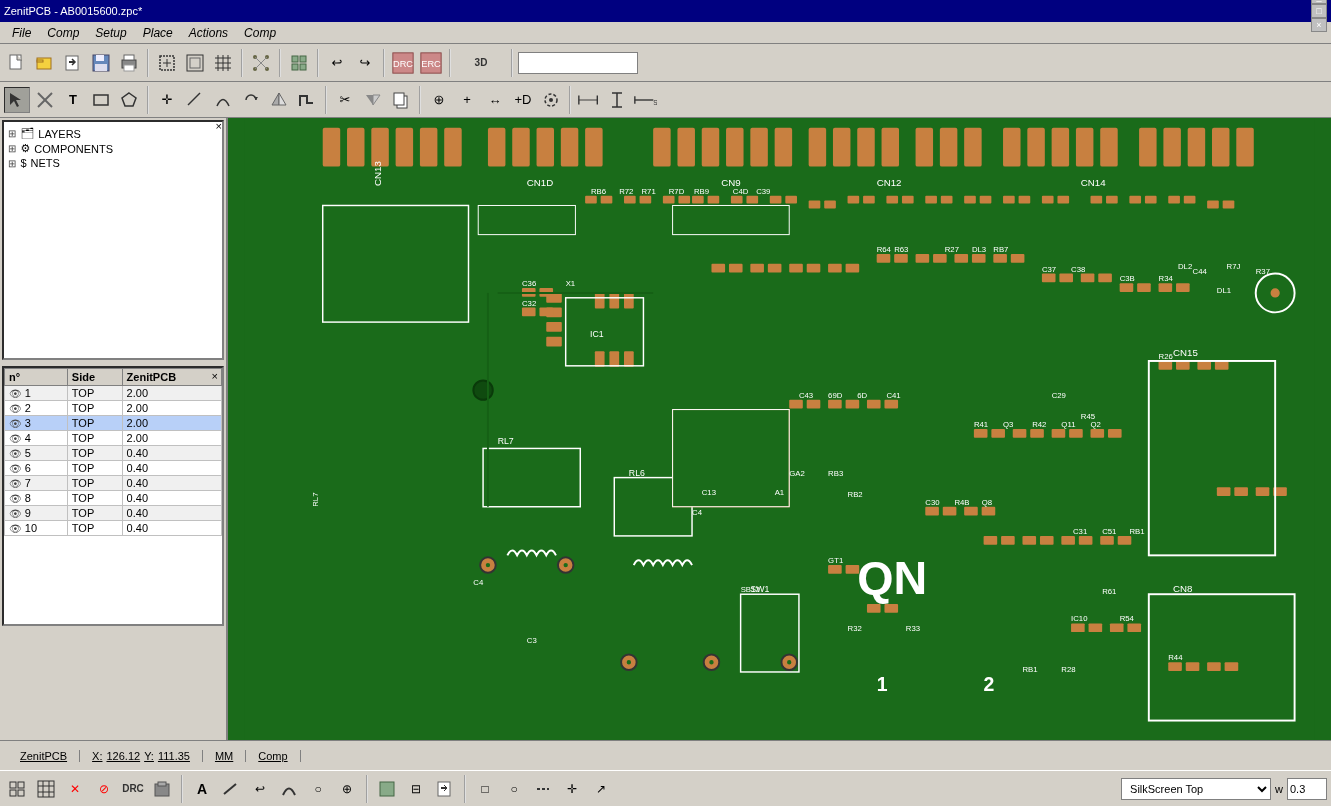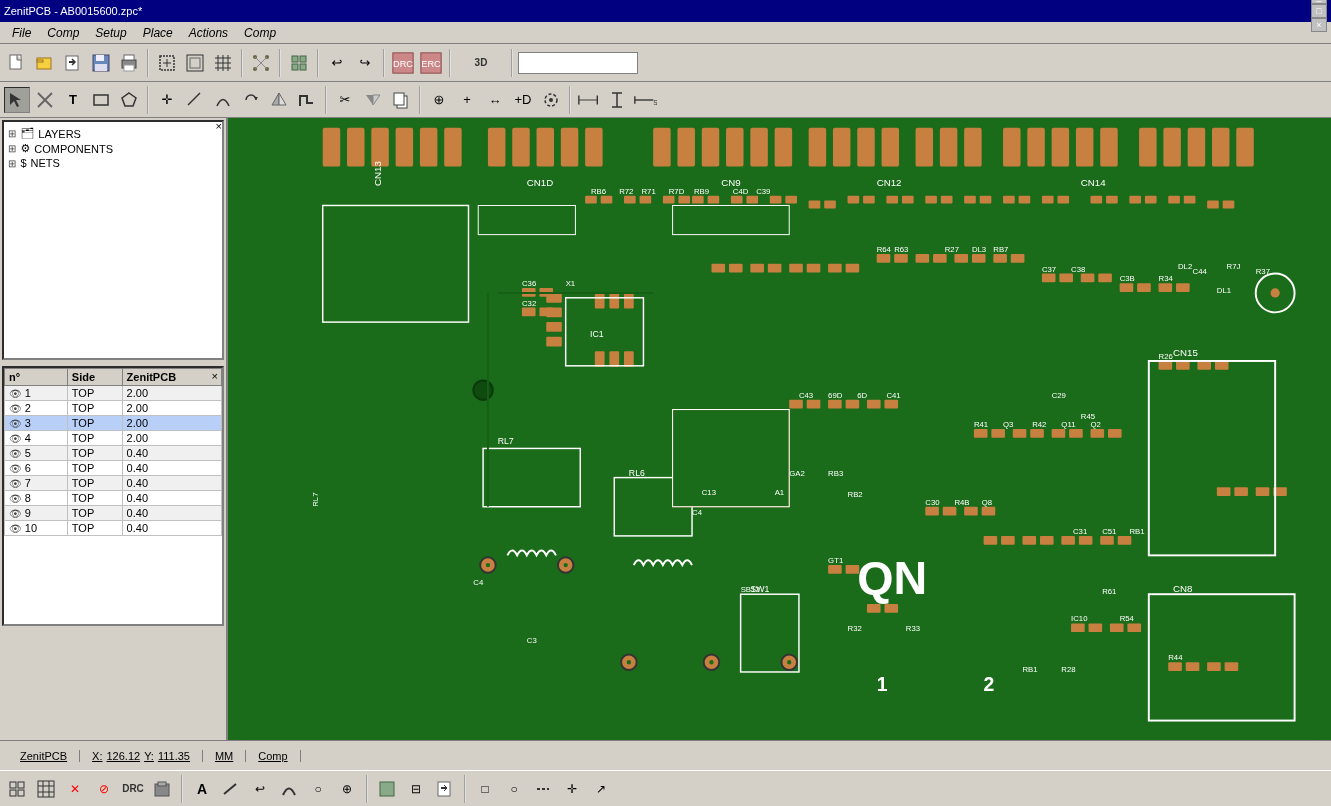--- a/index.html
+++ b/index.html
@@ -952,13 +952,22 @@
   <button class="bt-btn" title="Pad">□</button>
   <button class="bt-btn" title="Circle Pad">○</button>
   <button class="bt-btn" title="Silkscreen">
     <svg width="18" height="18" viewBox="0 0 18 18">
         <line x1="3" y1="9" x2="15" y2="9" stroke="#333" stroke-width="2" stroke-dasharray="3,2"></line>
       </svg>
   </button>
   <button class="bt-btn" title="Drill">✛</button>
   <button class="bt-btn" title="Arrow">↗</button>
 
+  <div id="layer-select-container">
+    <select id="layer-dropdown" class="tb-dropdown">
+      <option>SilkScreen Top</option>
+      <option>Top Copper</option>
+      <option>Bottom Copper</option>
+    </select>
+    <span style="font-size:11px;">w</span>
+    <input type="text" id="width-input" class="tb-dropdown" value="0.3" style="width: 40px;">
+  </div>
 </div>
 
 </body></html>

